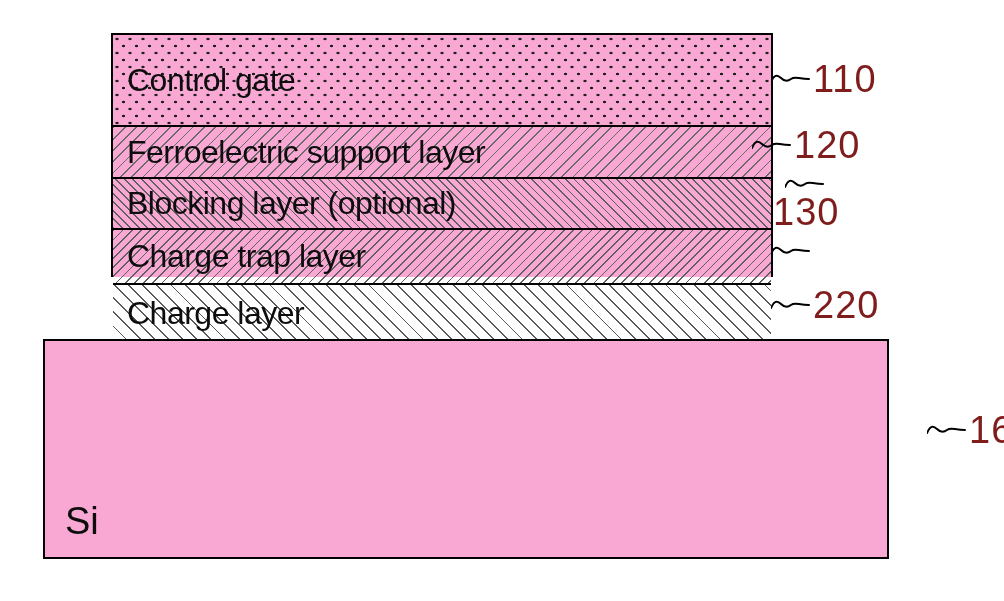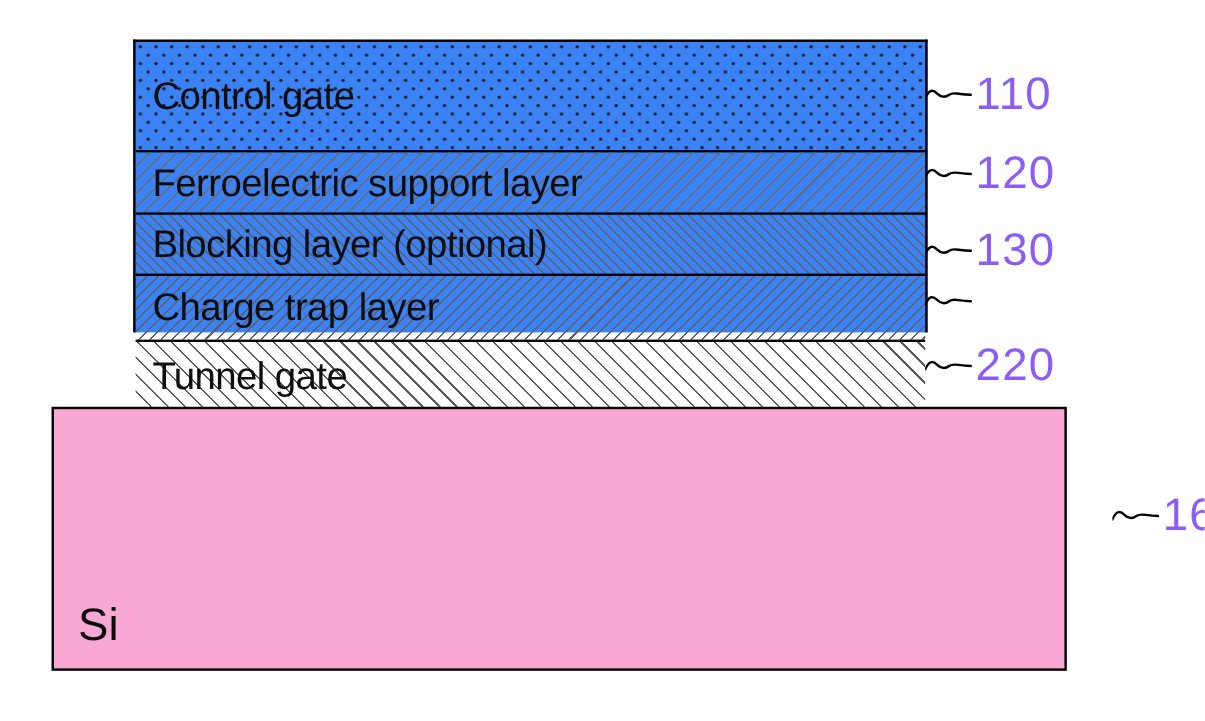--- a/index.html
+++ b/index.html
@@ -16,21 +16,21 @@
 
   
   .stack {
     position: absolute;
     left: 111px;
     top: 33px;
     width: 662px;
     height: 244px;          
     border: 2px solid #000;
     border-bottom: none;
-    background: #3b82f6;
+    background: #f9a8d4;
   }
   .layer {
     position: relative;
     width: 100%;
     display: flex;
     align-items: center;
     border-bottom: 2px solid #000;
   }
   .layer:last-child { border-bottom: none; }
   .layer-label {
@@ -98,28 +98,28 @@
   
   .ref {
     position: absolute;
     display: flex;
     align-items: center;
     height: 40px;
   }
   .ref .leader { flex: 0 0 auto; display: block; }
   .ref-num {
     font-size: 38px;
-    color: #8b5cf6;
+    color: #7f1d1d;
     line-height: 1;
     margin-left: 2px;
     letter-spacing: 1px;
   }
   .ref-110 { left: 771px; top: 59px; }
-  .ref-120 { left: 771px; top: 125px; }
-  .ref-130 { left: 771px; top: 189px; }
+  .ref-120 { left: 752px; top: 125px; }
+  .ref-130 { left: 771px; top: 175px; flex-direction: column; }
   .ref-140 { left: 771px; top: 231px; }
   .ref-150 { left: 771px; top: 285px; }
   .ref-160 { left: 887px; top: 410px; padding-left: 40px; }
 </style>
 </head>
 <body>
 
 <div class="canvas">
 
   <div class="stack">
@@ -129,21 +129,21 @@
     <div class="layer h-ferro pat-hatch-up">
       <span class="layer-label">Ferroelectric support layer</span>
     </div>
     <div class="layer h-block pat-hatch-down-dense">
       <span class="layer-label">Blocking layer (optional)</span>
     </div>
     <div class="layer h-charge pat-hatch-up-dense">
       <span class="layer-label">Charge trap layer</span>
     </div>
     <div class="layer h-tunnel pat-hatch-down">
-      <span class="layer-label">Tunnel gate</span>
+      <span class="layer-label">Charge layer</span>
     </div>
   </div>
 
   <div class="substrate">
     <span class="substrate-label">Si</span>
   </div>
 
   <div class="ref ref-110">
     <svg class="leader" width="40" height="18" viewBox="0 0 40 18">
       <path d="M0 12 C3 5 6 4 10 8 C13 11 16 12 20 9 C24 6 27 9 38 9" fill="none" stroke="#000" stroke-width="2" stroke-linecap="round"></path>

